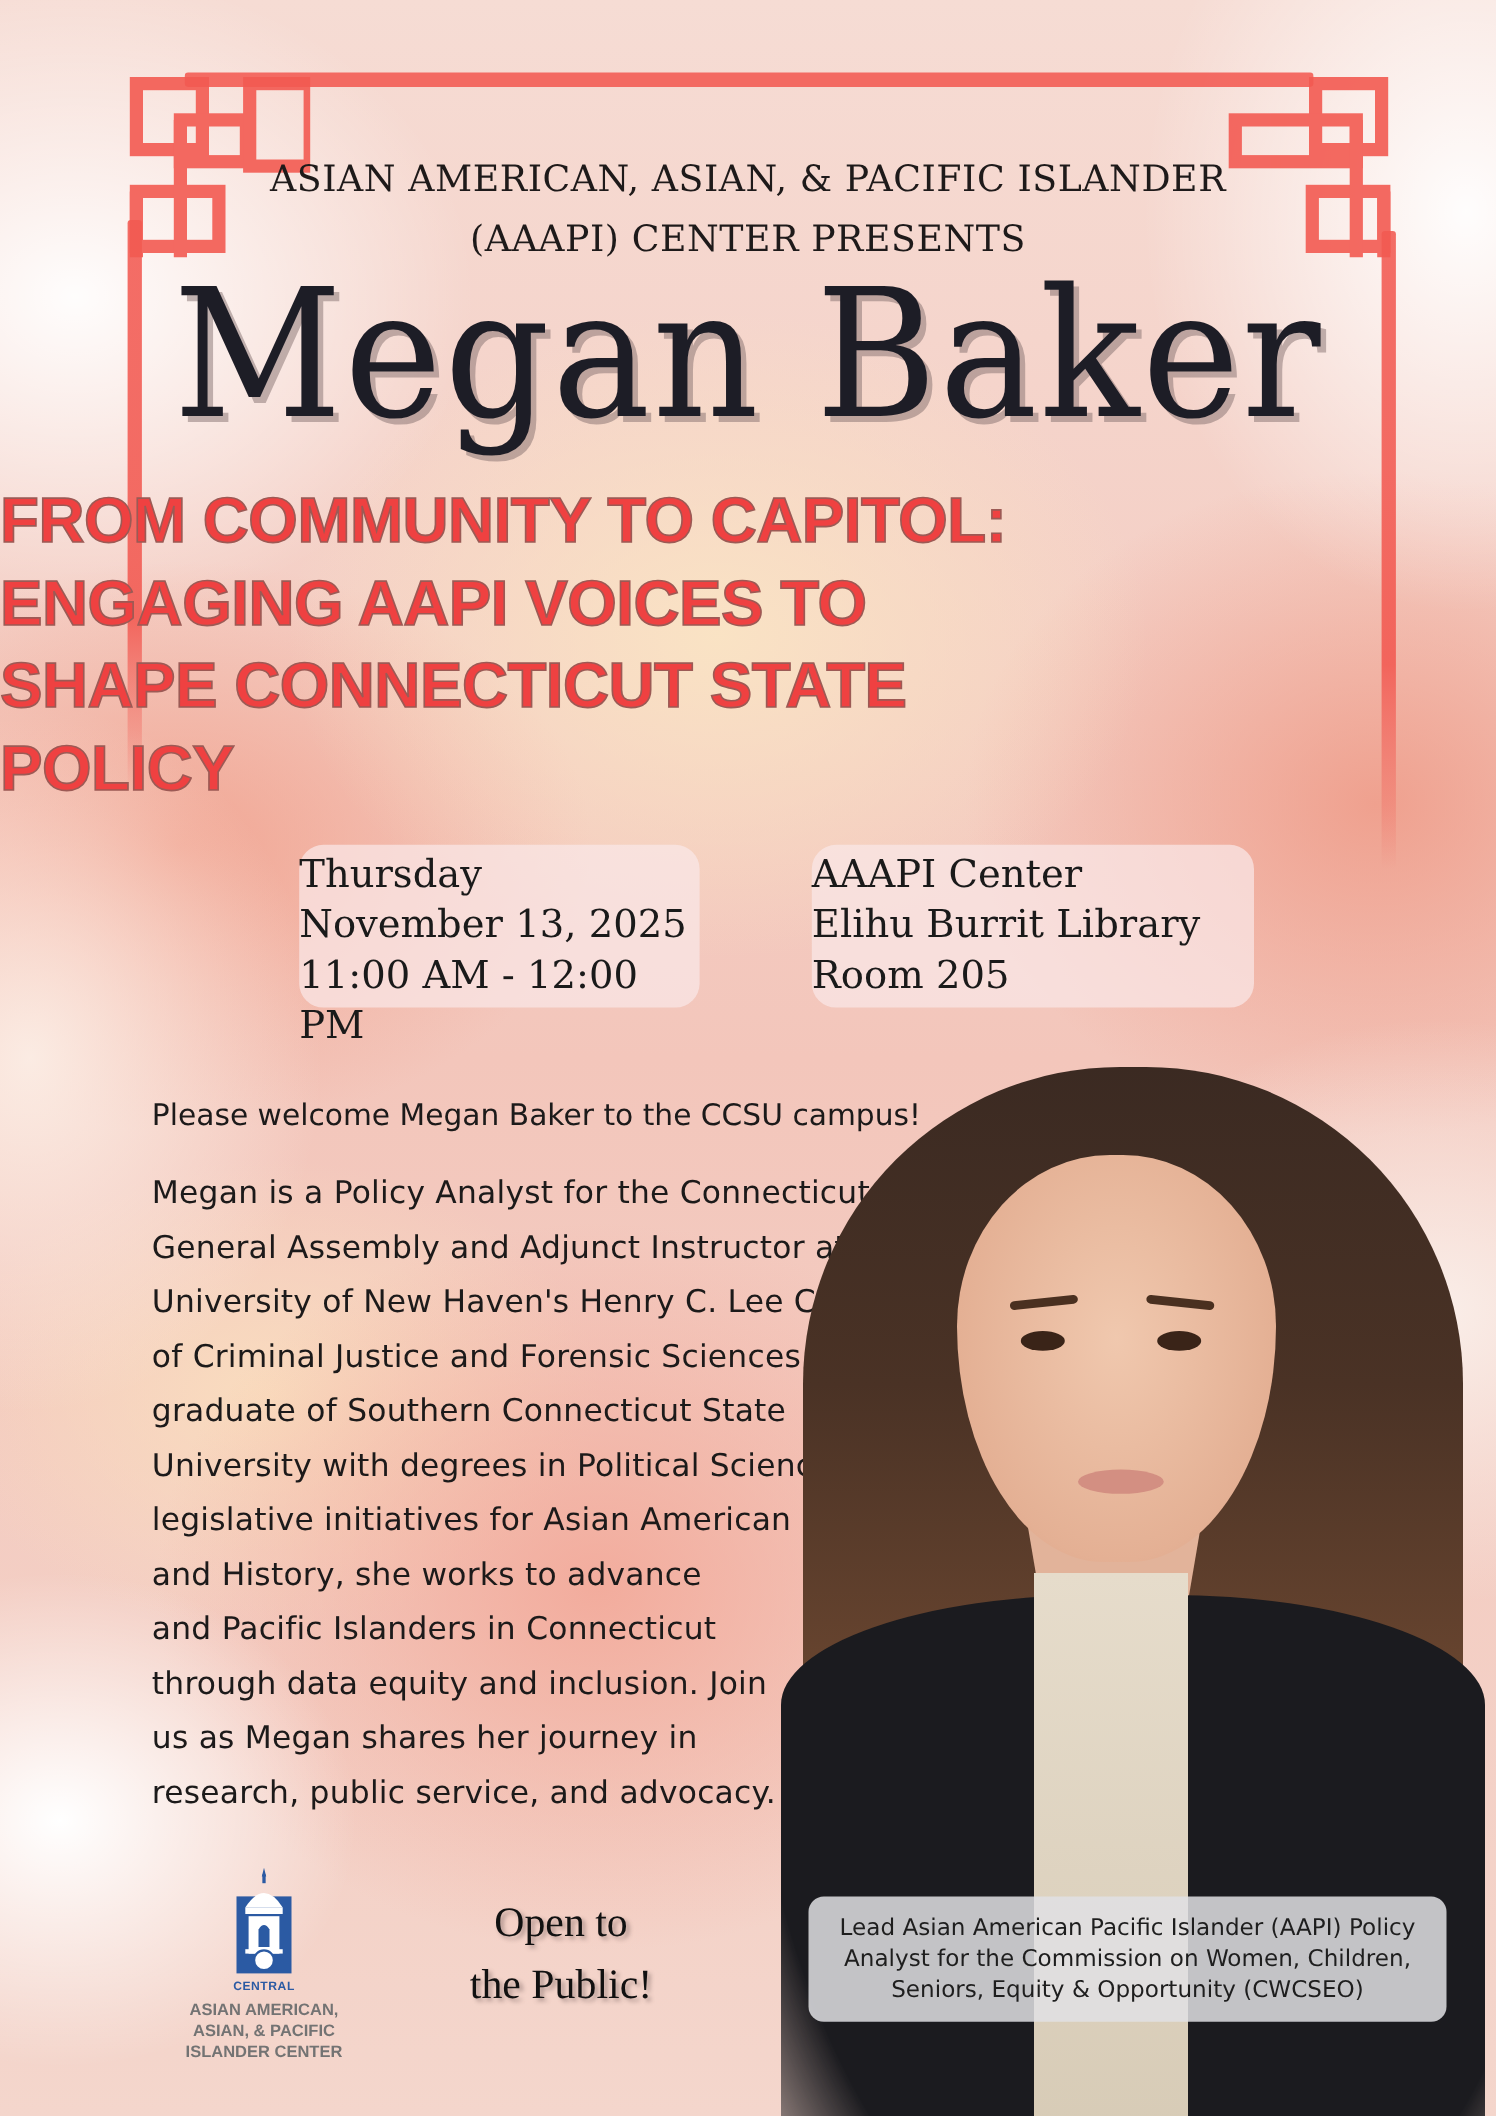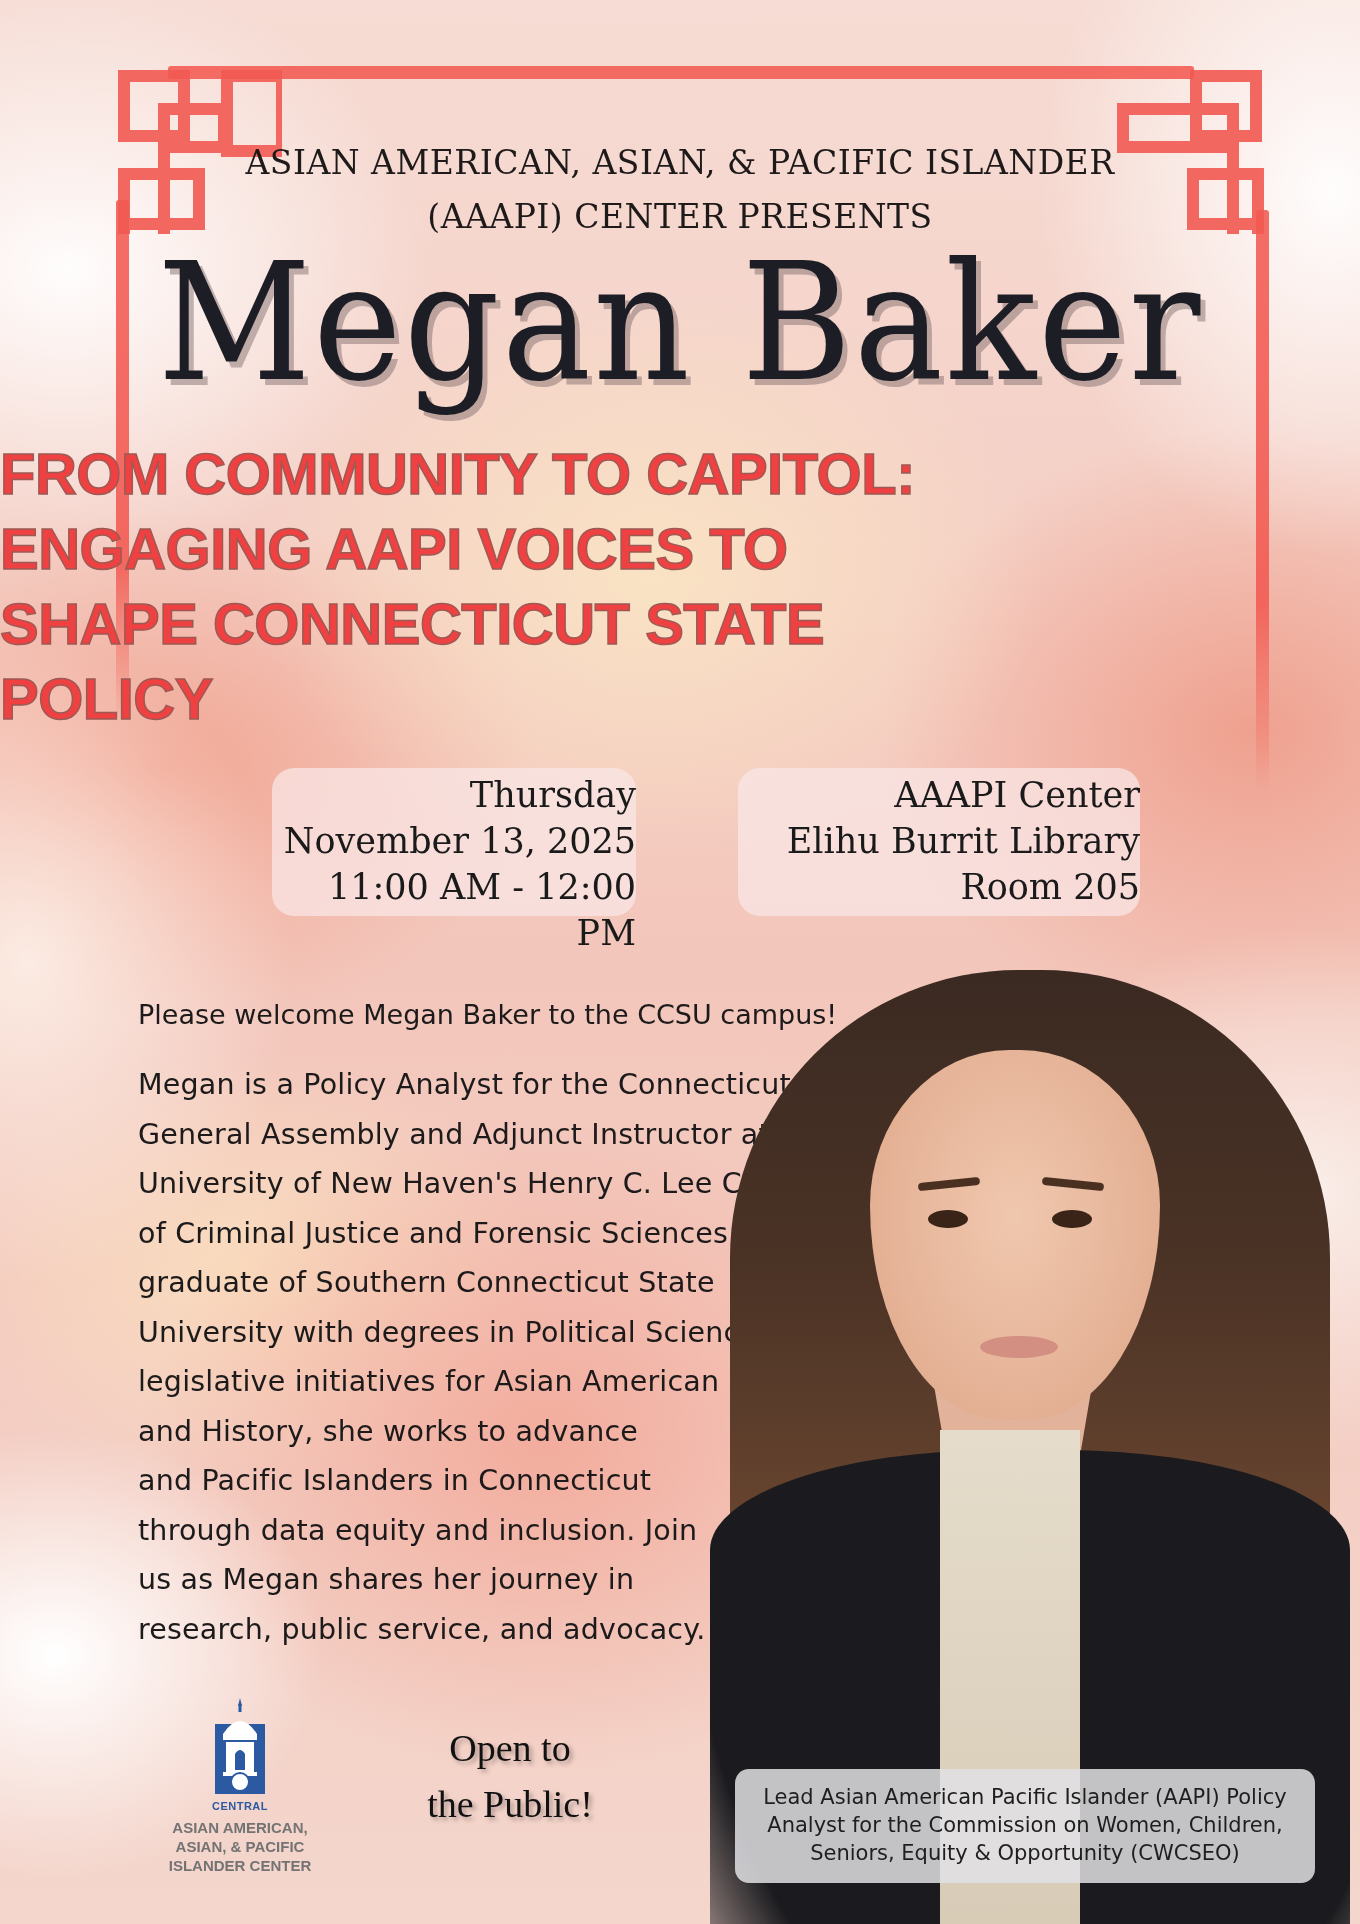--- a/index.html
+++ b/index.html
@@ -57,21 +57,21 @@
       font-family: Liberation Sans, sans-serif;
       font-weight: bold;
       font-size: 58px; line-height: 75px; color: #ef4141;
       -webkit-text-stroke: 1.5px #9c5a55;
       letter-spacing: -0.5px;
     }
     .info-box {
       position: absolute;
       background: rgba(250,232,232,0.72);
       border-radius: 22px;
-      text-align: right;
+      text-align: left;
       font-family: "DejaVu Serif", serif;
       color: #1a1a1a;
       font-size: 35px; line-height: 46px;
     }
     .info-date { left: 272px; top: 768px; width: 364px; height: 148px; padding-top: 4px; }
     .info-loc { left: 738px; top: 768px; width: 402px; height: 148px; padding-top: 4px; }
     .info-line { display: block; }
 
     .body-text {
       position: absolute; left: 138px; top: 994px; width: 720px;
@@ -123,21 +123,20 @@
     .lips { position: absolute; left: 110px; top: 286px; width: 78px; height: 22px; background: #d38f82; border-radius: 50%; }
 
     .caption {
       position: absolute; left: 735px; top: 1724px; width: 580px; height: 114px;
       background: rgba(225,225,228,0.85);
       border-radius: 14px;
       text-align: center;
       font-family: "DejaVu Sans", sans-serif;
       font-size: 21px; line-height: 28px; color: #1e1e1e;
       padding-top: 14px;
-      margin-top: 45px;
     }
     .caption span { display: block; }
 
     .open-public {
       position: absolute; left: 390px; top: 1720px; width: 240px;
       text-align: center;
       font-family: Liberation Serif, serif;
       font-size: 38px; line-height: 56px; color: #111;
       text-shadow: 3px 3px 4px rgba(90,70,70,0.45);
     }

